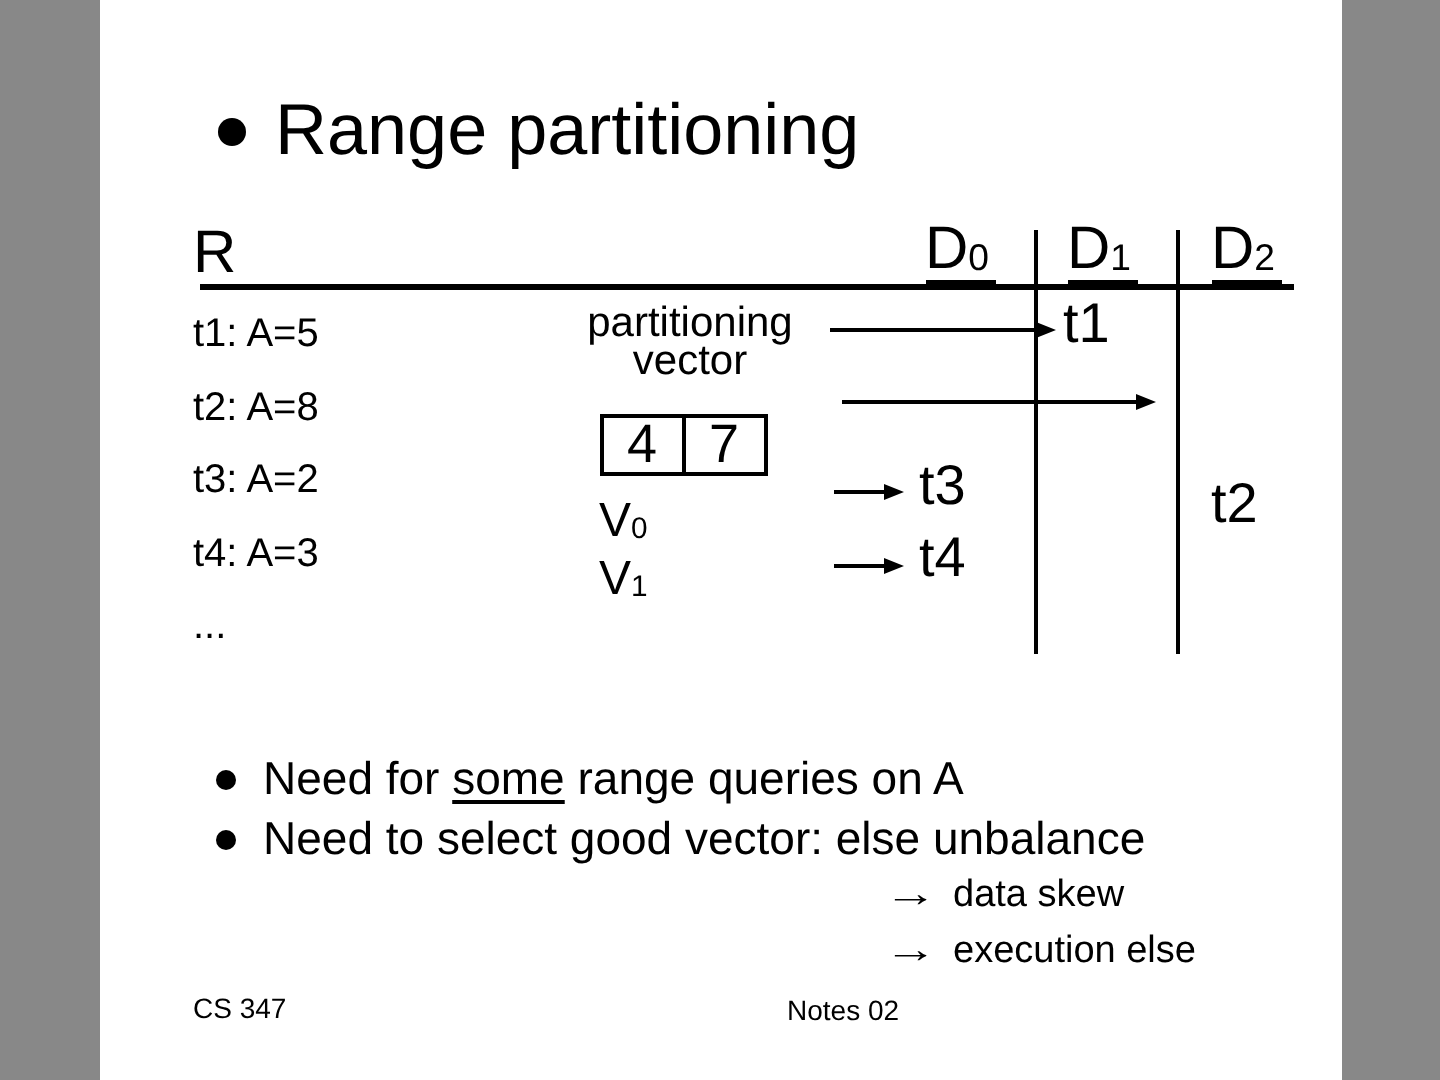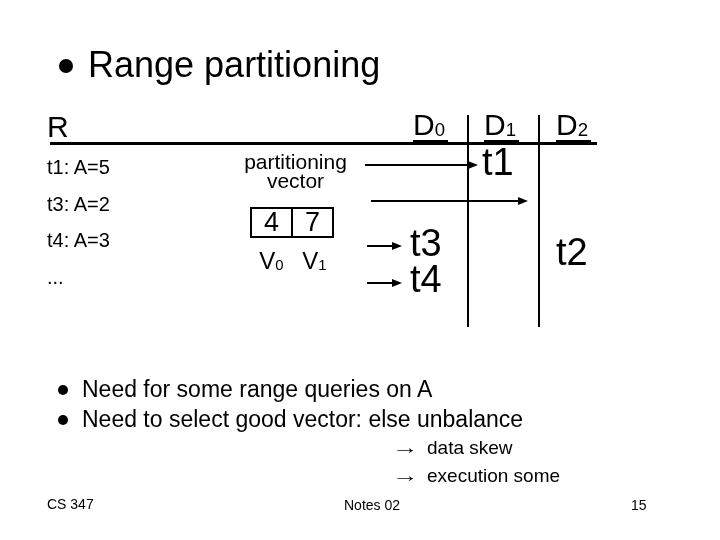--- a/index.html
+++ b/index.html
@@ -3,21 +3,21 @@
 <meta charset="utf-8">
 <style>
   html, body {
     margin: 0;
     padding: 0;
     background: #888;
     font-family: "Liberation Sans", sans-serif;
   }
   .slide {
     position: relative;
-    width: 720px;
+    width: 621px;
     height: 540px;
     background: #ffffff;
     color: #000000;
     overflow: hidden;
     margin: 0 auto;
   }
   .abs { position: absolute; }
 
   
   .title-row {
@@ -78,20 +78,21 @@
     line-height: 27px;
   }
   .pv-cell + .pv-cell { border-left: 2px solid #000; }
   .pv-cell-labels {
     left: 250px; top: 248px;
     width: 86px;
     display: flex;
     justify-content: space-around;
     font-size: 24px;
     line-height: 26px;
+    flex-direction: column;
   }
   .sub {
     font-size: 62%;
     position: relative;
     bottom: -0.08em;
   }
 
   
   .disk-header {
     top: 110px;
@@ -124,38 +125,38 @@
     border-left: 10px solid #000;
     border-top: 4px solid transparent;
     border-bottom: 4px solid transparent;
   }
   .arrow-t1 { left: 365px; top: 164px; width: 104px; }
   .arrow-t2 { left: 371px; top: 200px; width: 148px; }
   .arrow-t3 { left: 367px; top: 245px; width: 26px; }
   .arrow-t4 { left: 367px; top: 282px; width: 26px; }
 
   .tuple-label {
-    font-size: 38px;
+    font-size: 28px;
     line-height: 30px;
     white-space: nowrap;
   }
   .tl-t1 { left: 482px; top: 147px; }
   .tl-t2 { left: 556px; top: 189px; margin-top: 48px; }
   .tl-t3 { left: 410px; top: 228px; }
   .tl-t4 { left: 410px; top: 264px; }
 
   
   .notes {
     left: 58px; top: 375px;
     font-size: 23px;
     line-height: 29.5px;
   }
   .note-row { display: flex; gap: 14px; white-space: pre; }
   .note-dot { width: 10px; height: 10px; margin-top: 10px; }
-  .u { text-underline-offset: 3px; }
+  .u { text-decoration: underline; text-underline-offset: 3px; }
 
   .skew-block {
     left: 392px; top: 434px;
     font-size: 19px;
     line-height: 28px;
     white-space: nowrap;
   }
   .skew-arrow {
     display: inline-block;
     transform: scaleX(1.4);
@@ -177,20 +178,21 @@
   <div class="abs title-row">
     <span class="dot title-dot"></span>
     <span class="title-text">Range partitioning</span>
   </div>
 
   <div class="abs relation-name">R</div>
   <div class="abs header-line"></div>
 
   <div class="abs tuple-list">
     <div>t1: A=5</div>
+    <div>t2: A=8</div>
     <div>t3: A=2</div>
     <div>t4: A=3</div>
     <div>...</div>
   </div>
 
   <div class="abs pv-label">
     <div>partitioning</div>
     <div>vector</div>
   </div>
 
@@ -229,21 +231,21 @@
       <span class="dot note-dot"></span>
       <span>Need to select good vector: else unbalance</span>
     </div>
   </div>
 
   <div class="abs skew-block">
     <div>
       <span class="skew-arrow">→</span><span>data skew</span>
     </div>
     <div>
-      <span class="skew-arrow">→</span><span>execution some</span>
+      <span class="skew-arrow">→</span><span>execution else</span>
     </div>
   </div>
 
   <div class="abs footer-item footer-course">CS 347</div>
   <div class="abs footer-item footer-notes">Notes 02</div>
   <div class="abs footer-item footer-page">15</div>
 
 </div>
 
 </body></html>

